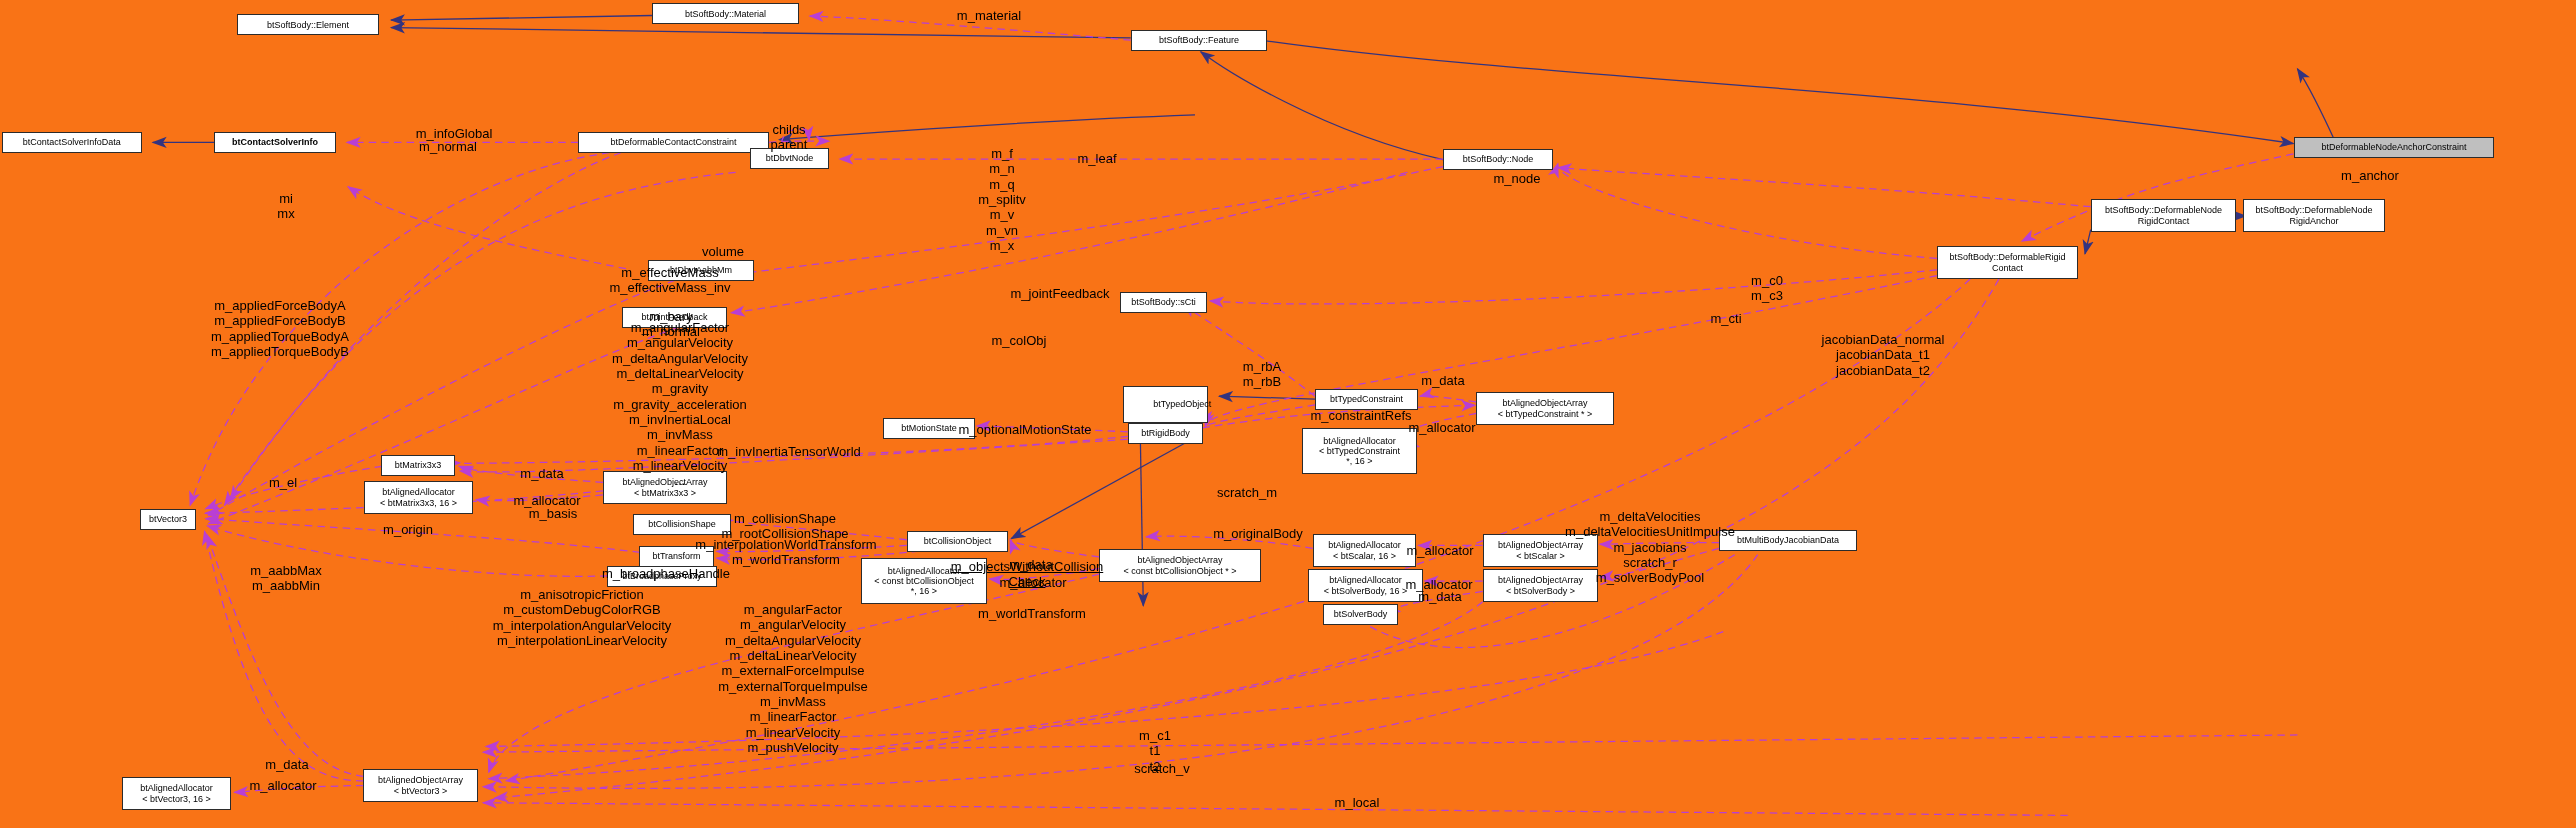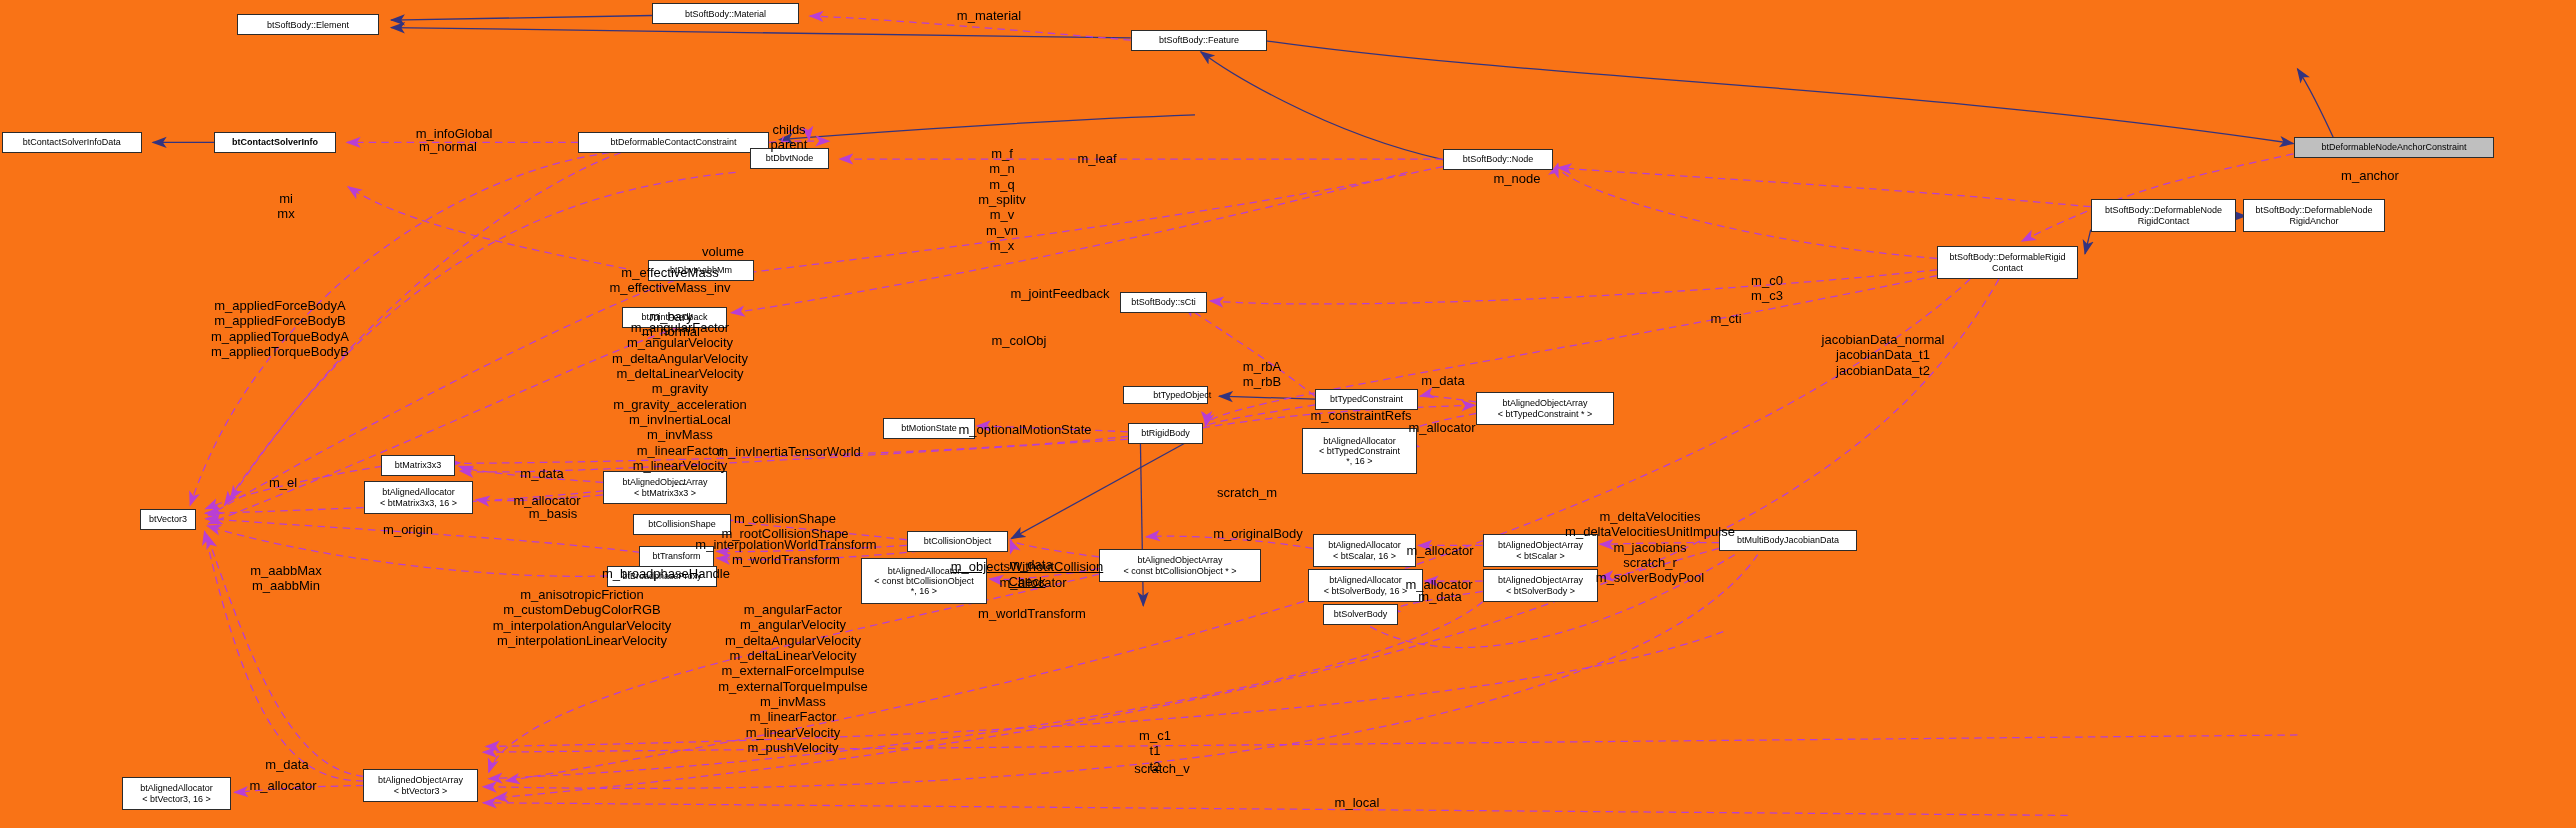--- a/index.html
+++ b/index.html
@@ -117,21 +117,21 @@
   <div class="node" style="left:750px;top:148px;width:79px;height:20.7px;">btDbvtNode</div>
   <div class="node" style="left:1443px;top:149px;width:110px;height:20.7px;">btSoftBody::Node</div>
   <div class="node" style="left:622px;top:307px;width:105px;height:20.7px;">btJointFeedback</div>
   <div class="node" style="left:2091px;top:199px;width:145px;height:33px;">btSoftBody::DeformableNode
 RigidContact</div>
   <div class="node" style="left:2243px;top:199px;width:142px;height:33px;">btSoftBody::DeformableNode
 RigidAnchor</div>
   <div class="node" style="left:1937px;top:246px;width:141px;height:33px;">btSoftBody::DeformableRigid
 Contact</div>
   <div class="node" style="left:1120px;top:292px;width:87px;height:20.7px;">btSoftBody::sCti</div>
-  <div class="node" style="left:1123px;top:386px;width:85px;height:18px;padding-left:36px;">btTypedObject</div>
+  <div class="node" style="left:1123px;top:386px;width:85px;height:37px;padding-left:36px;">btTypedObject</div>
   <div class="node" style="left:1315px;top:389px;width:103px;height:20.7px;">btTypedConstraint</div>
   <div class="node" style="left:1476px;top:392px;width:138px;height:33px;">btAlignedObjectArray
 &lt; btTypedConstraint * &gt;</div>
   <div class="node" style="left:1302px;top:428px;width:115px;height:46px;">btAlignedAllocator
 &lt; btTypedConstraint
 *, 16 &gt;</div>
   <div class="node" style="left:883px;top:418px;width:92px;height:20.7px;">btMotionState</div>
   <div class="node" style="left:1128px;top:423px;width:75px;height:20.7px;text-align:center;">btRigidBody</div>
   <div class="node" style="left:381px;top:455px;width:74px;height:20.7px;">btMatrix3x3</div>
   <div class="node" style="left:364px;top:481px;width:109px;height:33px;">btAlignedAllocator

